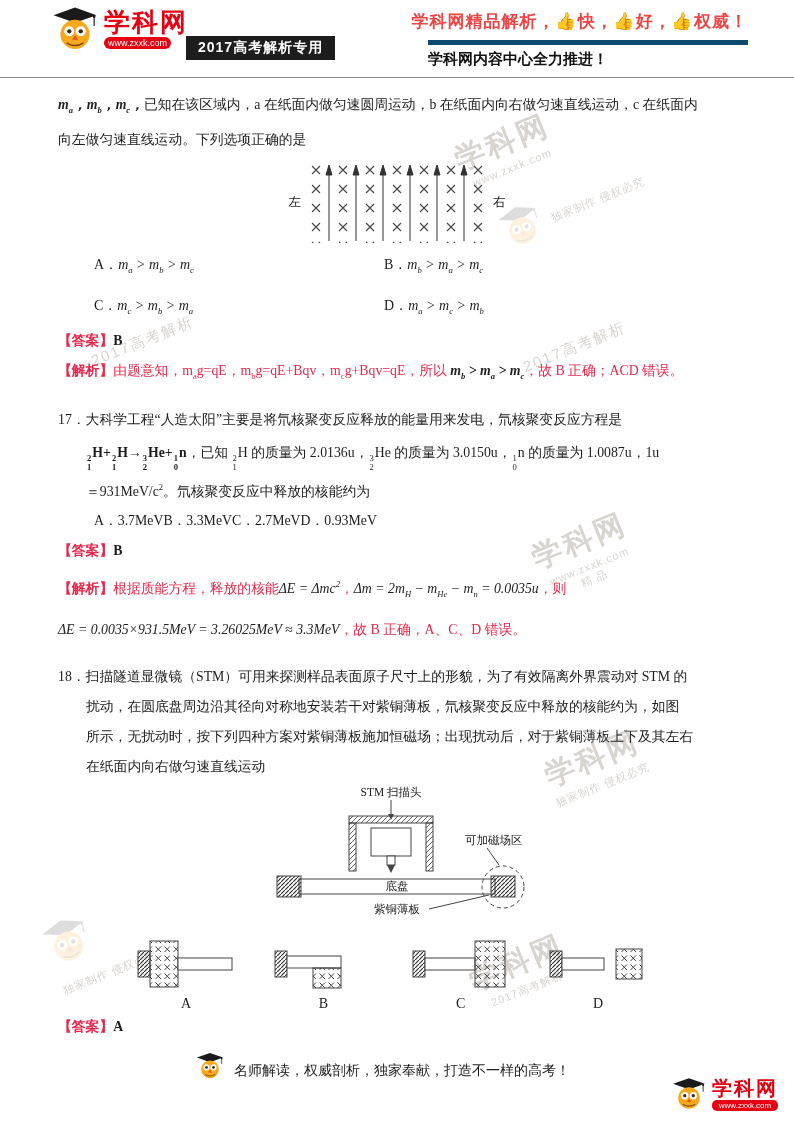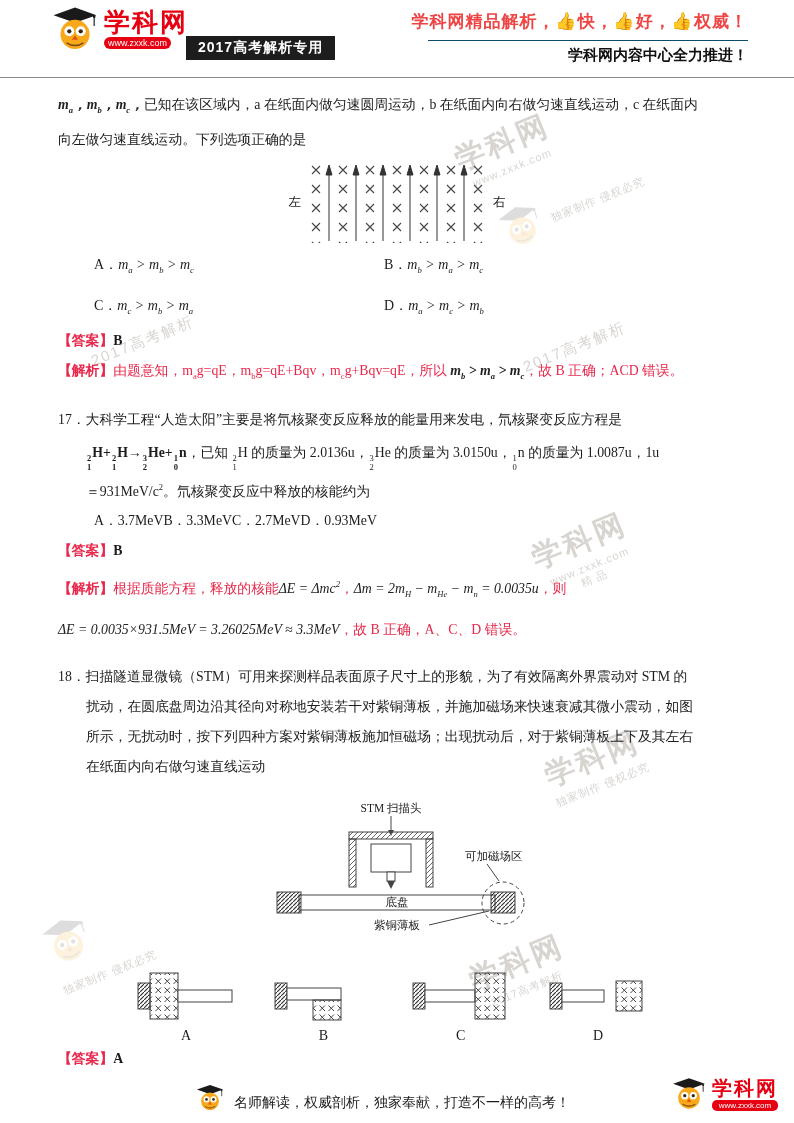--- a/index.html
+++ b/index.html
@@ -11,22 +11,22 @@
   .logo-block{position:absolute;left:52px;top:6px;display:flex;align-items:center;gap:6px}
   .logo-owl{width:46px;height:46px}
   .logo-name{font-family:"Liberation Sans",sans-serif;font-weight:bold;font-size:26px;color:#e60012;letter-spacing:2px;line-height:1}
   .logo-url{margin-top:2px;background:#e60012;color:#fff;font-family:"Liberation Sans",sans-serif;
             font-size:9px;text-align:center;border-radius:6px;padding:1px 4px;width:fit-content}
   .banner{position:absolute;left:186px;top:36px;background:#1d1d1d;color:#fff;
           font-family:"Liberation Sans",sans-serif;font-weight:bold;font-size:14px;
           padding:3px 12px;letter-spacing:1px}
   .slogan{position:absolute;right:46px;top:10px;color:#ef4444;font-weight:bold;font-size:17px;
           font-family:"Liberation Serif",serif;letter-spacing:1px}
-  .subslogan{position:absolute;right:46px;top:40px;width:320px;text-align:right;
-             border-top:1px solid #0c4a6e;padding-top:5px;
+  .subslogan{position:absolute;right:46px;top:40px;width:320px;
+             border-top:5px solid #0c4a6e;padding-top:5px;
              font-family:"Liberation Sans",sans-serif;font-weight:bold;font-size:15px;color:#111}
   
   main{position:relative;padding:12px 58px 0 58px;z-index:2}
   .ln{font-size:13.8px;line-height:30px;white-space:nowrap}
   .indent{padding-left:28px}
   .b{font-weight:bold}
   .red{color:#e8274b}
   .mathd{color:#222;font-style:italic;font-family:"Liberation Serif",serif}
   .opt-f{font-weight:normal;font-style:italic}
   sub,sup{font-size:0.62em}
@@ -36,21 +36,21 @@
   .rxn{font-weight:bold}
   
   .fig16{display:flex;align-items:center;justify-content:center;gap:8px;margin:6px auto 4px auto;width:fit-content}
   .figlab{font-size:12.5px}
   
   .optrow{display:flex;padding-left:36px;margin-top:4px}
   .optrow .opt{width:290px;font-size:14px;line-height:32px}
   .q17opts{display:flex;padding-left:36px}
   .taller{line-height:36px}
   
-  .fig18{width:fit-content;margin:16px auto}
+  .fig18{width:fit-content;margin:0 auto}
   .diagrow{display:flex;justify-content:space-between;padding:8px 88px 0 78px}
   .diag{display:flex;flex-direction:column;align-items:center;gap:4px}
   .diag .dlab{font-size:14px}
   
   .footer-row{display:flex;align-items:flex-end;gap:10px;margin:10px 0 0 138px}
   .footer-row .ftxt{font-size:14px}
   .owl-sm{width:28px;height:28px}
   
   .corner-logo{position:absolute;right:16px;bottom:12px;display:flex;align-items:center;gap:6px;z-index:3}
   .cl-name{font-family:"Liberation Sans",sans-serif;font-weight:bold;font-size:20px;color:#e60012;letter-spacing:2px;line-height:1}
@@ -225,21 +225,21 @@
         <span>C．2.7MeV</span>
         <span>D．0.93MeV</span>
       </div>
       <p class="ln"><span class="red b">【答案】</span><span class="b">B</span></p>
       <p class="ln red taller"><span class="b">【解析】</span><span>根据质能方程，释放的核能</span><span class="mathd">ΔE = Δmc<sup>2</sup></span><span>，</span><span class="mathd">Δm = 2m<sub>H</sub> − m<sub>He</sub> − m<sub>n</sub> = 0.0035u</span><span>，则</span></p>
       <p class="ln taller"><span class="mathd">ΔE = 0.0035×931.5MeV = 3.26025MeV ≈ 3.3MeV</span><span class="red">，故 B 正确，A、C、D 错误。</span></p>
     </section>
 
     <section style="margin-top:14px">
       <p class="ln"><span>18．</span><span>扫描隧道显微镜（STM）可用来探测样品表面原子尺寸上的形貌，为了有效隔离外界震动对 STM 的</span></p>
-      <p class="ln indent">扰动，在圆底盘周边沿其径向对称地安装若干对紫铜薄板，并施加磁场来快速衰减其微小震动，如图</p>
+      <p class="ln indent">扰动，在圆底盘周边沿其径向对称地安装若干对紫铜薄板，氘核聚变反应中释放的核能约为，如图</p>
       <p class="ln indent">所示，无扰动时，按下列四种方案对紫铜薄板施加恒磁场；出现扰动后，对于紫铜薄板上下及其左右</p>
       <p class="ln indent">在纸面内向右做匀速直线运动</p>
 
       <figure class="fig18">
         <svg width="320" height="142" viewBox="0 0 320 142">
           <text class="svgt" x="154" y="14" text-anchor="middle">STM 扫描头</text>
           <line x1="154" y1="18" x2="154" y2="34" stroke="#444" stroke-width="1"></line>
           <polygon points="151,32 157,32 154,38" fill="#444"></polygon>
           <rect x="112" y="34" width="84" height="7" fill="url(#hatch)" stroke="#444"></rect>
           <rect x="112" y="41" width="7" height="48" fill="url(#hatch)" stroke="#444"></rect>

